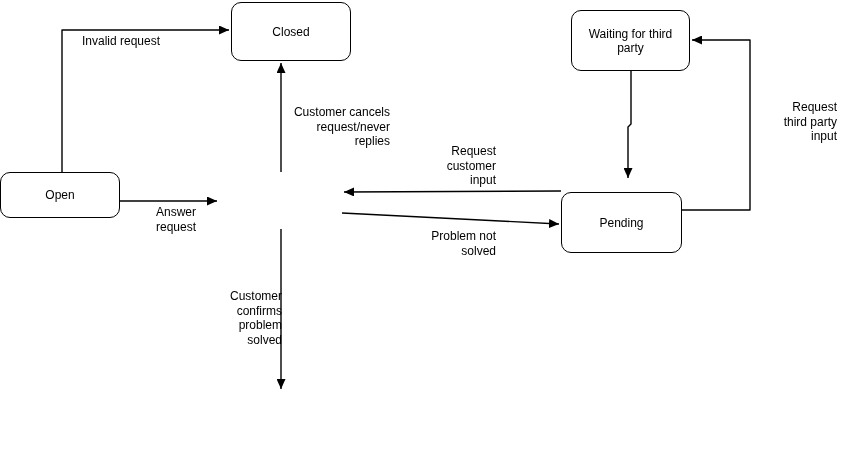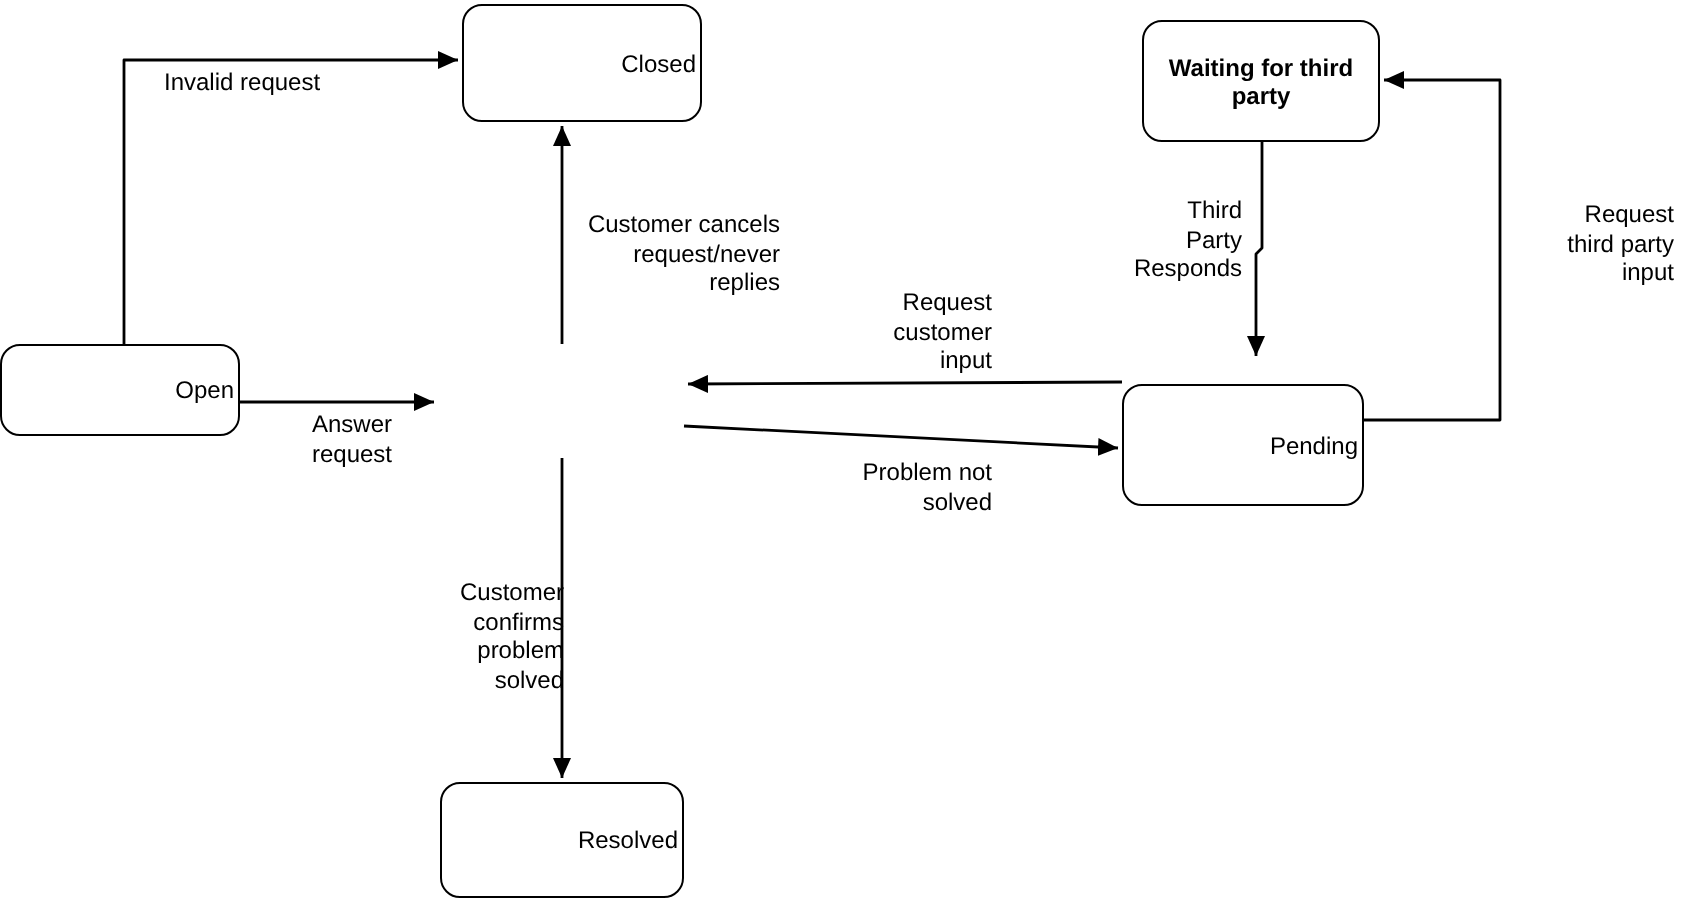--- a/index.html
+++ b/index.html
@@ -34,38 +34,38 @@
     stroke: none;
   }
   .node {
     position: absolute;
     box-sizing: border-box;
     border: 1.5px solid var(--stroke, #000000);
     border-radius: 10px;
     background: var(--bg, #ffffff);
     display: flex;
     align-items: center;
-    justify-content: flex-end;
+    justify-content: center;
     text-align: center;
     font-size: 12px;
     line-height: 14px;
     padding: 2px;
   }
   .edge-label {
     position: absolute;
     font-size: 12px;
     line-height: 14.5px;
     text-align: right;
     white-space: pre-line;
   }
   
   .node-open      { left: 0px;   top: 172px; width: 120px; height: 46px; }
   .node-closed    { left: 231px; top: 2px;   width: 120px; height: 59px; }
   .node-wfc       { left: 219px; top: 172px; width: 123px; height: 57px; }
-  .node-wtp       { left: 571px; top: 10px;  width: 119px; height: 61px; font-weight: bold; }
+  .node-wtp       { left: 571px; top: 10px;  width: 119px; height: 61px; }
   .node-pending   { left: 561px; top: 192px; width: 121px; height: 61px; }
   .node-resolved  { left: 220px; top: 391px; width: 122px; height: 58px; }
   
   .lbl-invalid    { left: 82px;  top: 34px;  text-align: right; }
   .lbl-answer     { left: 136px; top: 205px; width: 60px; }
   .lbl-cancels    { left: 290px; top: 105px; width: 100px; }
   .lbl-req-cust   { left: 436px; top: 144px; width: 60px; }
   .lbl-not-solved { left: 416px; top: 229px; width: 80px; }
   .lbl-responds   { left: 561px; top: 98px;  width: 60px; }
   .lbl-req-third  { left: 771px; top: 100px; width: 66px; }
@@ -97,38 +97,32 @@
   </div>
   <div class="node node-closed">
     <span>Closed</span>
   </div>
   <div class="node node-wtp">
     <span>Waiting for third party</span>
   </div>
   <div class="node node-pending">
     <span>Pending</span>
   </div>
-  <div class="node node-resolved">
-    <span>Resolved</span>
-  </div>
 
   <div class="edge-label lbl-invalid">Invalid request</div>
   <div class="edge-label lbl-answer">Answer
 request</div>
   <div class="edge-label lbl-cancels">Customer cancels
 request/never
 replies</div>
   <div class="edge-label lbl-req-cust">Request
 customer
 input</div>
   <div class="edge-label lbl-not-solved">Problem not
 solved</div>
-  <div class="edge-label lbl-responds">Third
-Party
-Responds</div>
   <div class="edge-label lbl-req-third">Request
 third party
 input</div>
   <div class="edge-label lbl-confirms">Customer
 confirms
 problem
 solved</div>
 
 </div>
 

